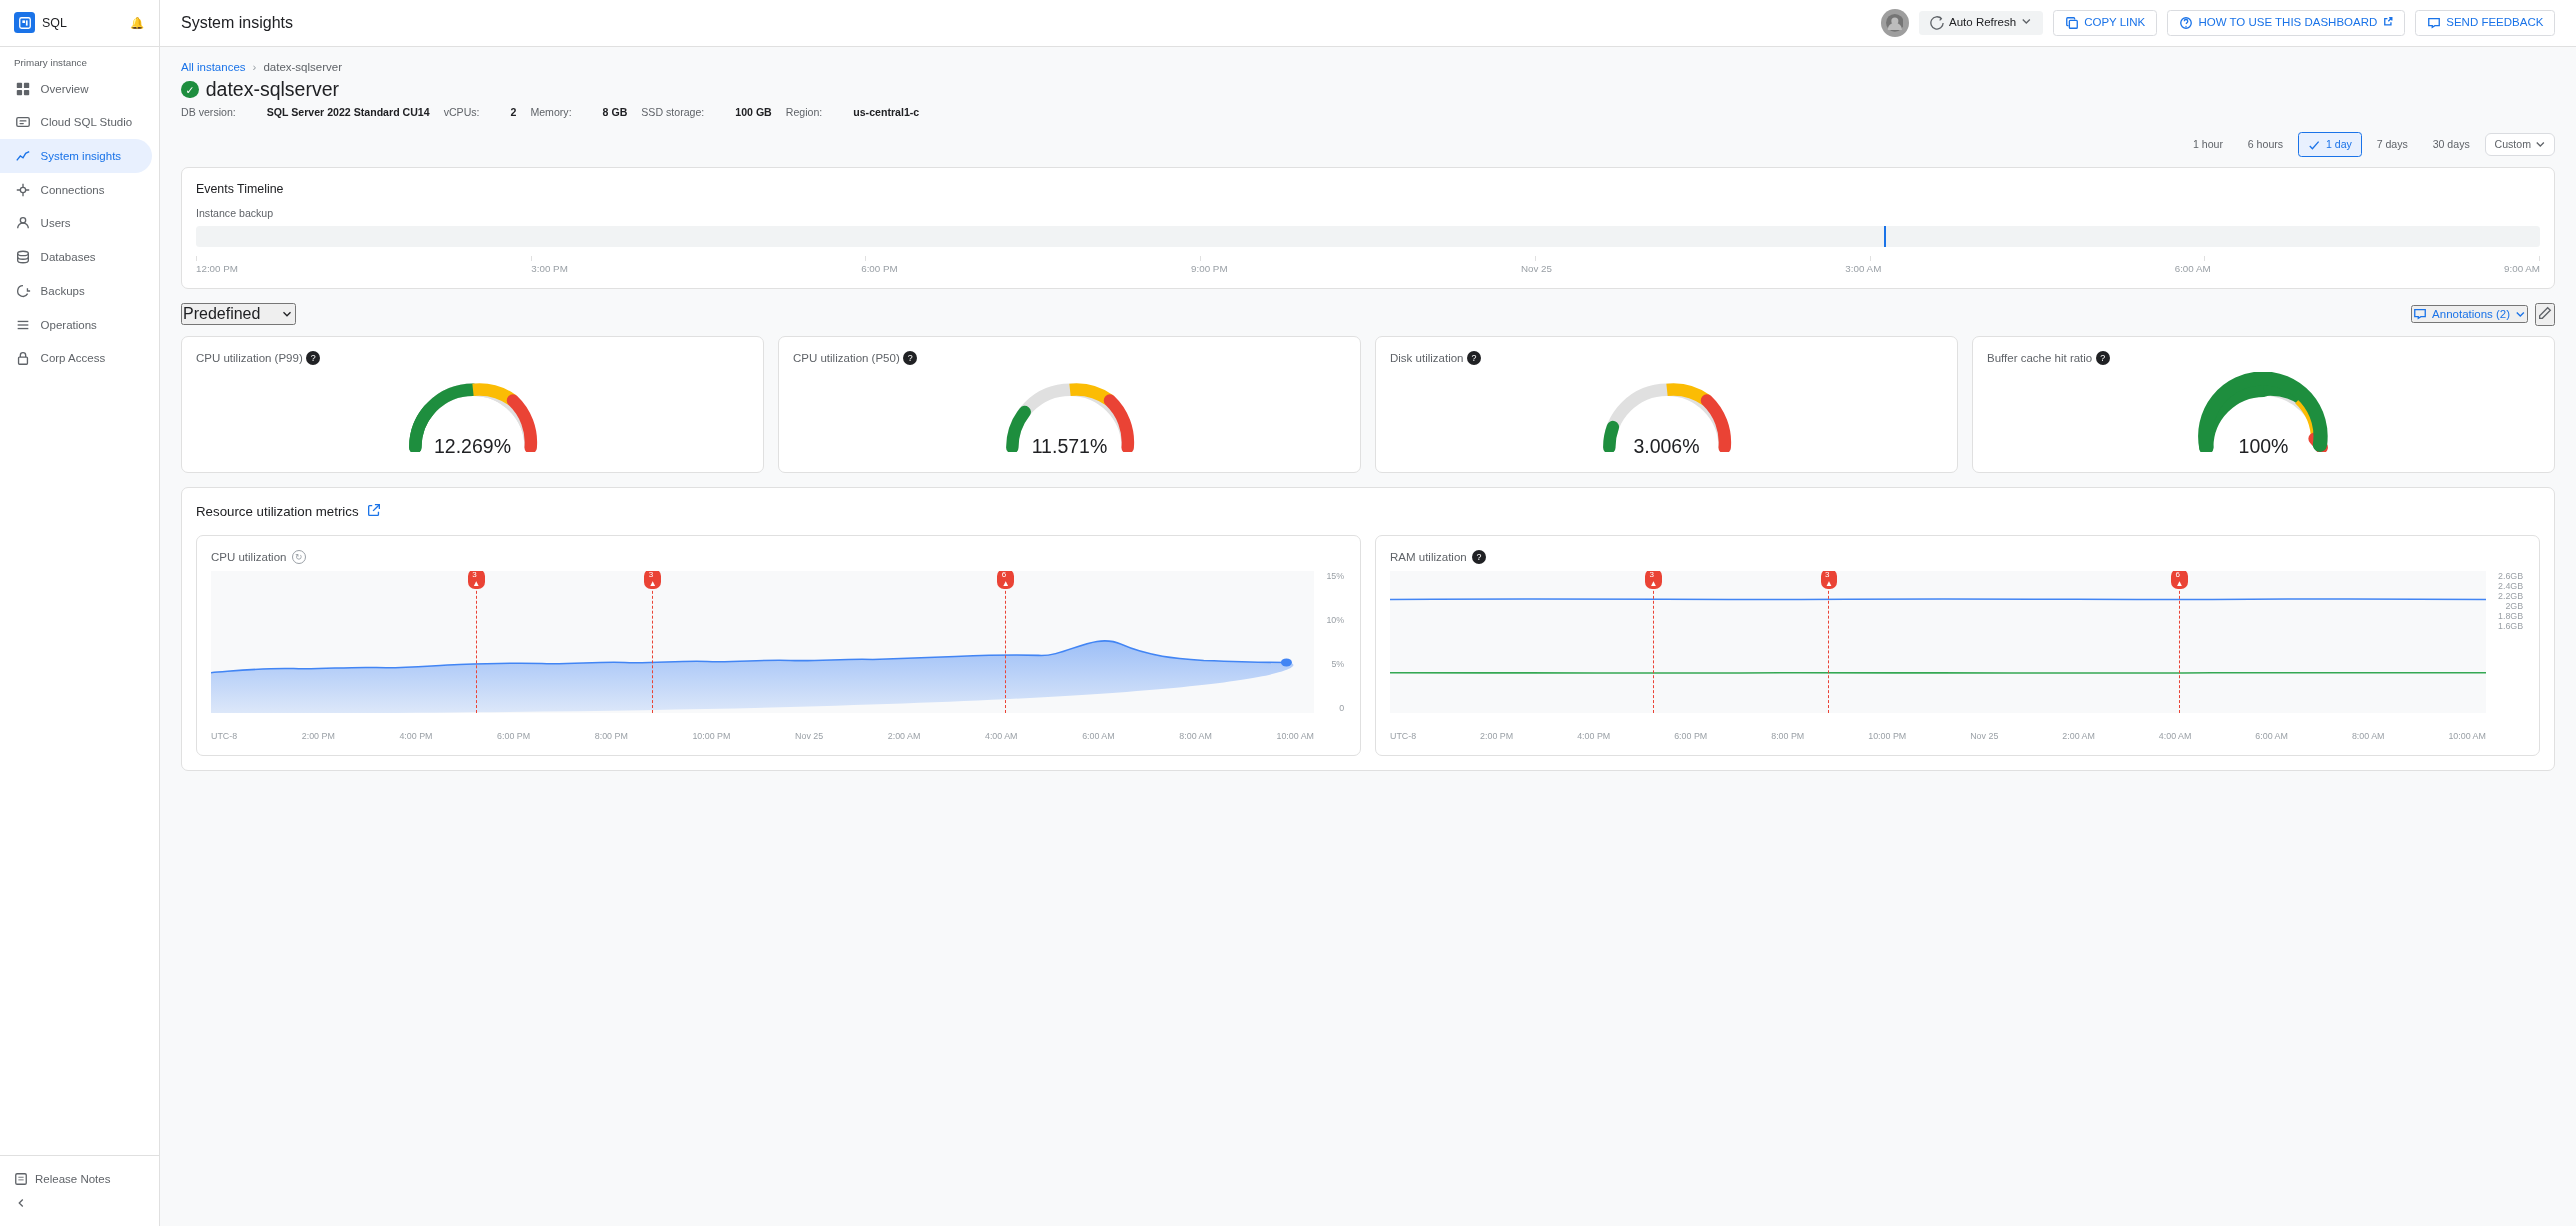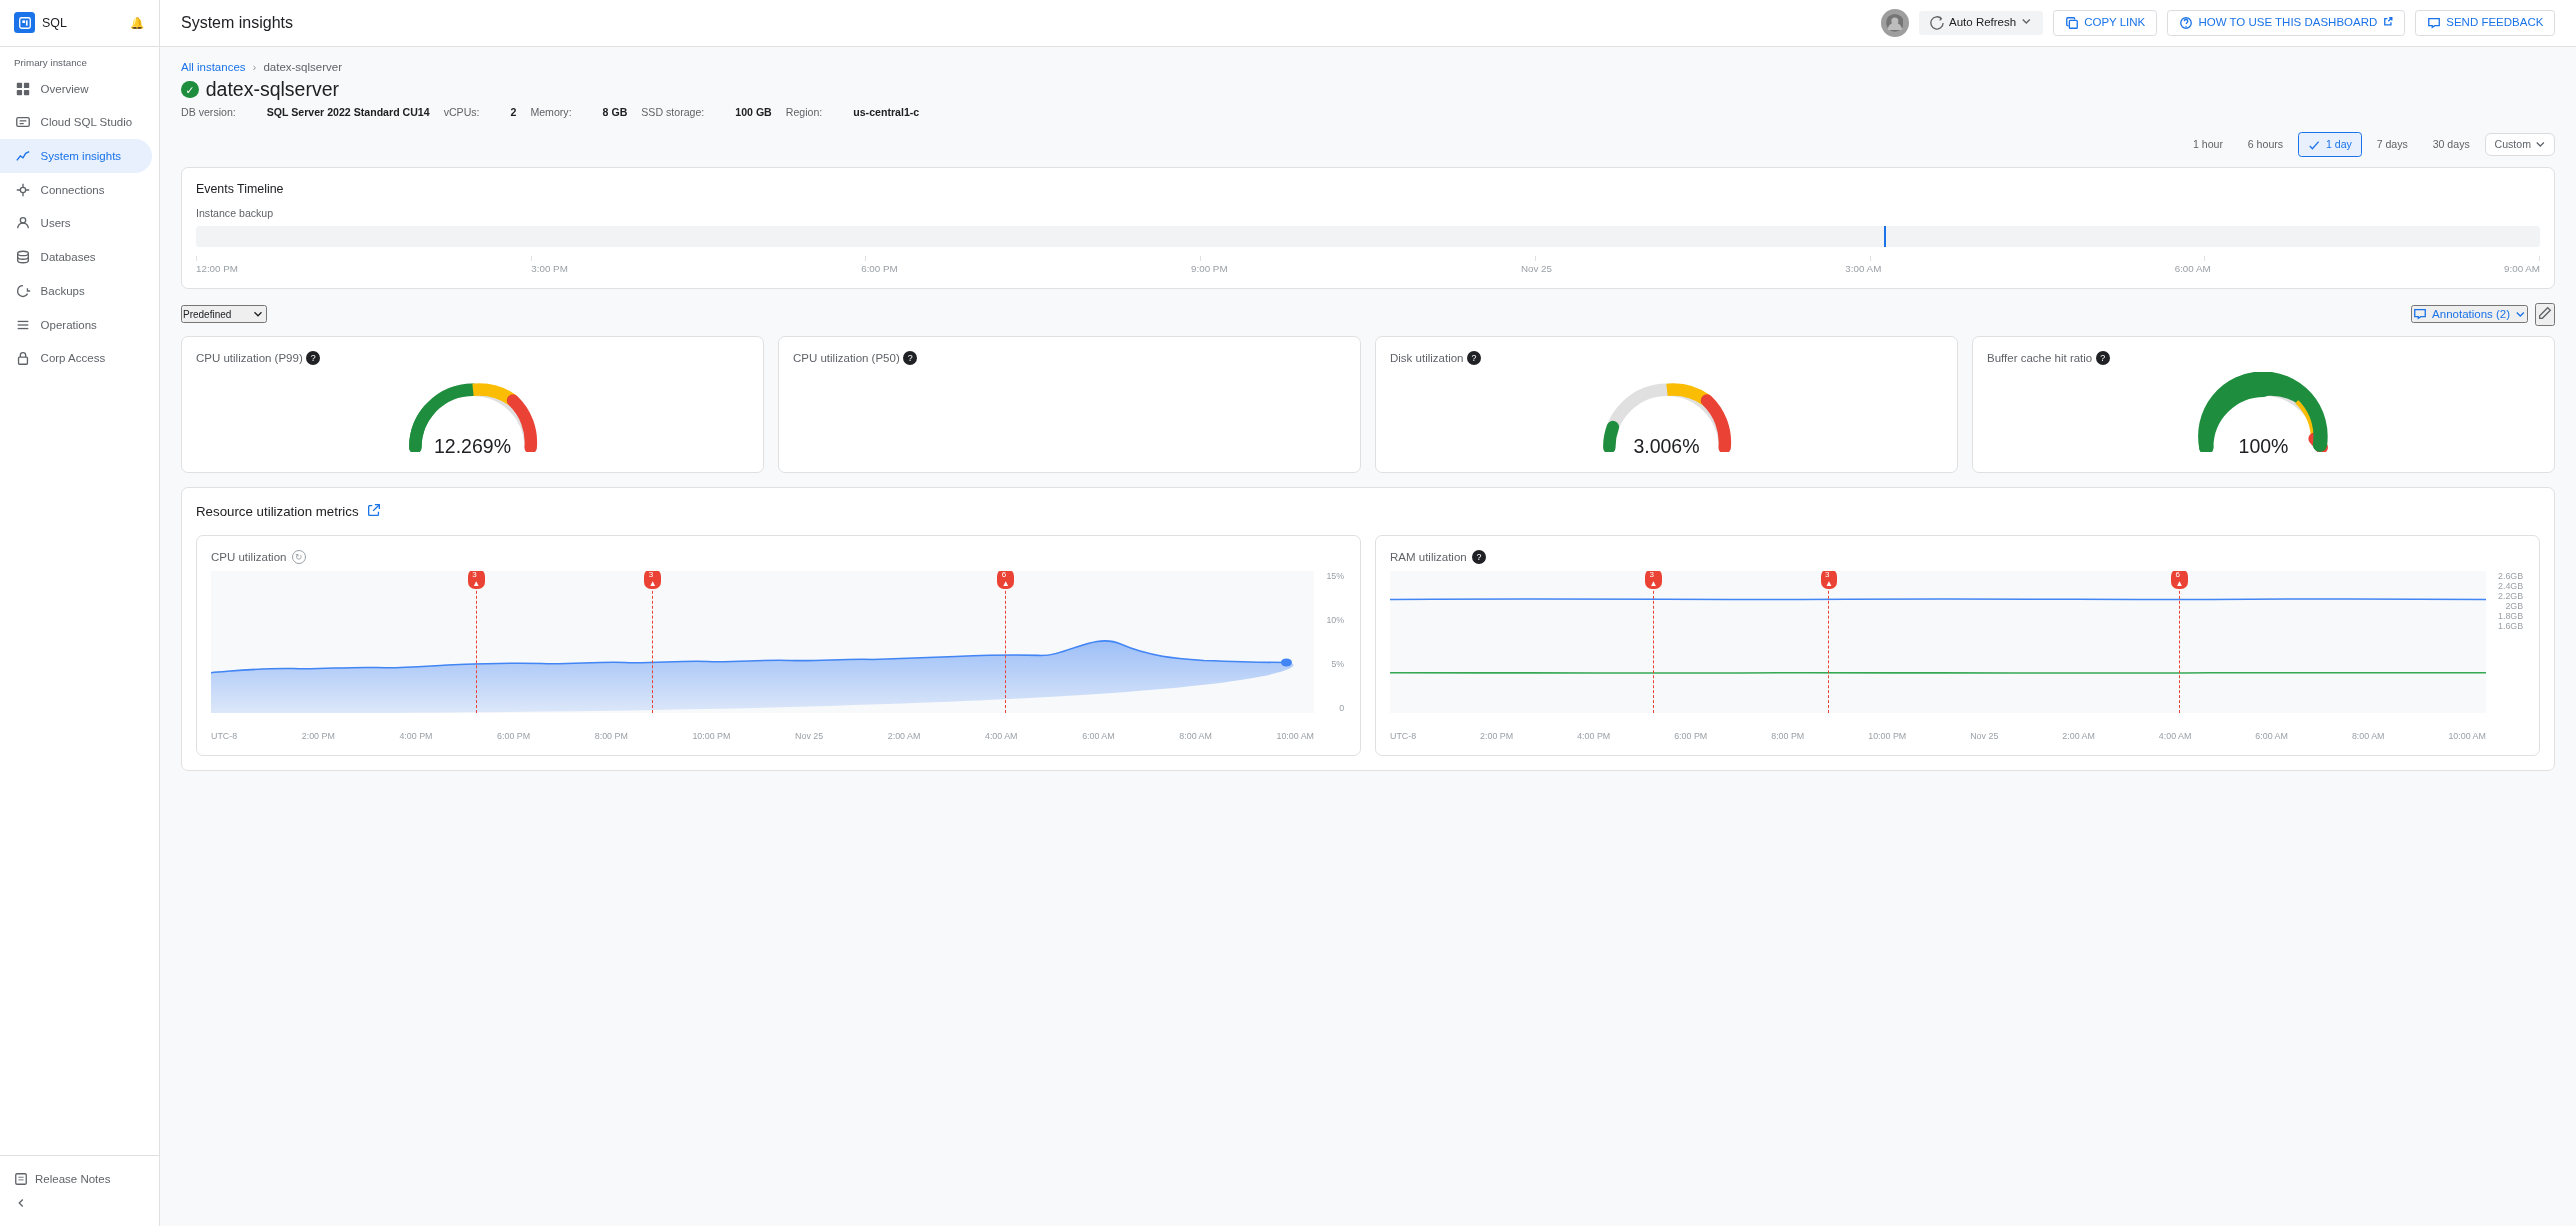--- a/index.html
+++ b/index.html
@@ -61,21 +61,21 @@
     .timeline-section { background: #fff; border: 0.9px solid #e0e0e0; border-radius: 7px; padding: 14px; margin-bottom: 14px; }
     .timeline-label { font-size: 10.6px; color: #5f6368; margin-bottom: 7px; }
     .timeline-bar { height: 21px; background: #f1f3f4; border-radius: 3.5px; position: relative; overflow: visible; margin-bottom: 7px; }
     .timeline-event { position: absolute; width: 2.7px; height: 100%; background: #1a73e8; }
     .timeline-axis { display: flex; justify-content: space-between; font-size: 9.8px; color: #9aa0a6; }
     .timeline-ticks { display: flex; justify-content: space-between; padding: 1.8px 0; }
     .timeline-tick { width: 0.9px; height: 5.3px; background: #e0e0e0; }
 
     
     .section-header { display: flex; align-items: center; justify-content: space-between; margin-bottom: 10.6px; }
-    .predefined-btn { display: flex; align-items: center; gap: 20px; font-size: 10px; font-weight: 500; cursor: pointer; color: #202124; }
+    .predefined-btn { display: flex; align-items: center; gap: 20px; font-size: 16px; font-weight: 500; cursor: pointer; color: #202124; }
     .annotations-btn { display: flex; align-items: center; gap: 5.3px; font-size: 11.5px; color: #1a73e8; cursor: pointer; }
     .edit-btn { color: #5f6368; cursor: pointer; }
 
     
     .gauges-row { display: grid; grid-template-columns: repeat(4, 1fr); gap: 14px; margin-bottom: 14px; }
     .gauge-card { background: #fff; border: 0.9px solid #e0e0e0; border-radius: 7px; padding: 14px; text-align: center; }
     .gauge-title { font-size: 11.5px; color: #5f6368; display: flex; align-items: center; justify-content: flex-start; gap: 3.5px; margin-bottom: 7px; }
 
     
     .resource-header { display: flex; align-items: center; gap: 7px; font-size: 13.3px; font-weight: 500; margin-bottom: 14px; }
@@ -395,20 +395,29 @@
               <path d="M 15 85 A 65 65 0 0 1 31 42" fill="none" stroke="#1e8e3e" stroke-width="14" stroke-linecap="round"></path>
             </svg>
             <div style="margin-top:-17.7px;font-size:19.5px;font-weight:400;">12.269%</div>
           </div>
         </div>
 
         <div class="gauge-card">
           <div class="gauge-title">
             <span>CPU utilization (P50)</span>
             <span class="help-icon">?</span>
+          </div>
+          <div class="gauge-wrapper">
+            <svg width="142" height="80" viewBox="0 0 160 90">
+              <path d="M 15 85 A 65 65 0 0 1 145 85" fill="none" stroke="#e0e0e0" stroke-width="14" stroke-linecap="round"></path>
+              <path d="M 80 20 A 65 65 0 0 1 125 32" fill="none" stroke="#fbbc04" stroke-width="14"></path>
+              <path d="M 125 32 A 65 65 0 0 1 145 85" fill="none" stroke="#ea4335" stroke-width="14" stroke-linecap="round"></path>
+              <path d="M 15 85 A 65 65 0 0 1 29 45" fill="none" stroke="#1e8e3e" stroke-width="14" stroke-linecap="round"></path>
+            </svg>
+            <div style="margin-top:-17.7px;font-size:19.5px;font-weight:400;">11.571%</div>
           </div>
         </div>
 
         <div class="gauge-card">
           <div class="gauge-title">
             <span>Disk utilization</span>
             <span class="help-icon">?</span>
           </div>
           <div class="gauge-wrapper">
             <svg width="142" height="80" viewBox="0 0 160 90">

